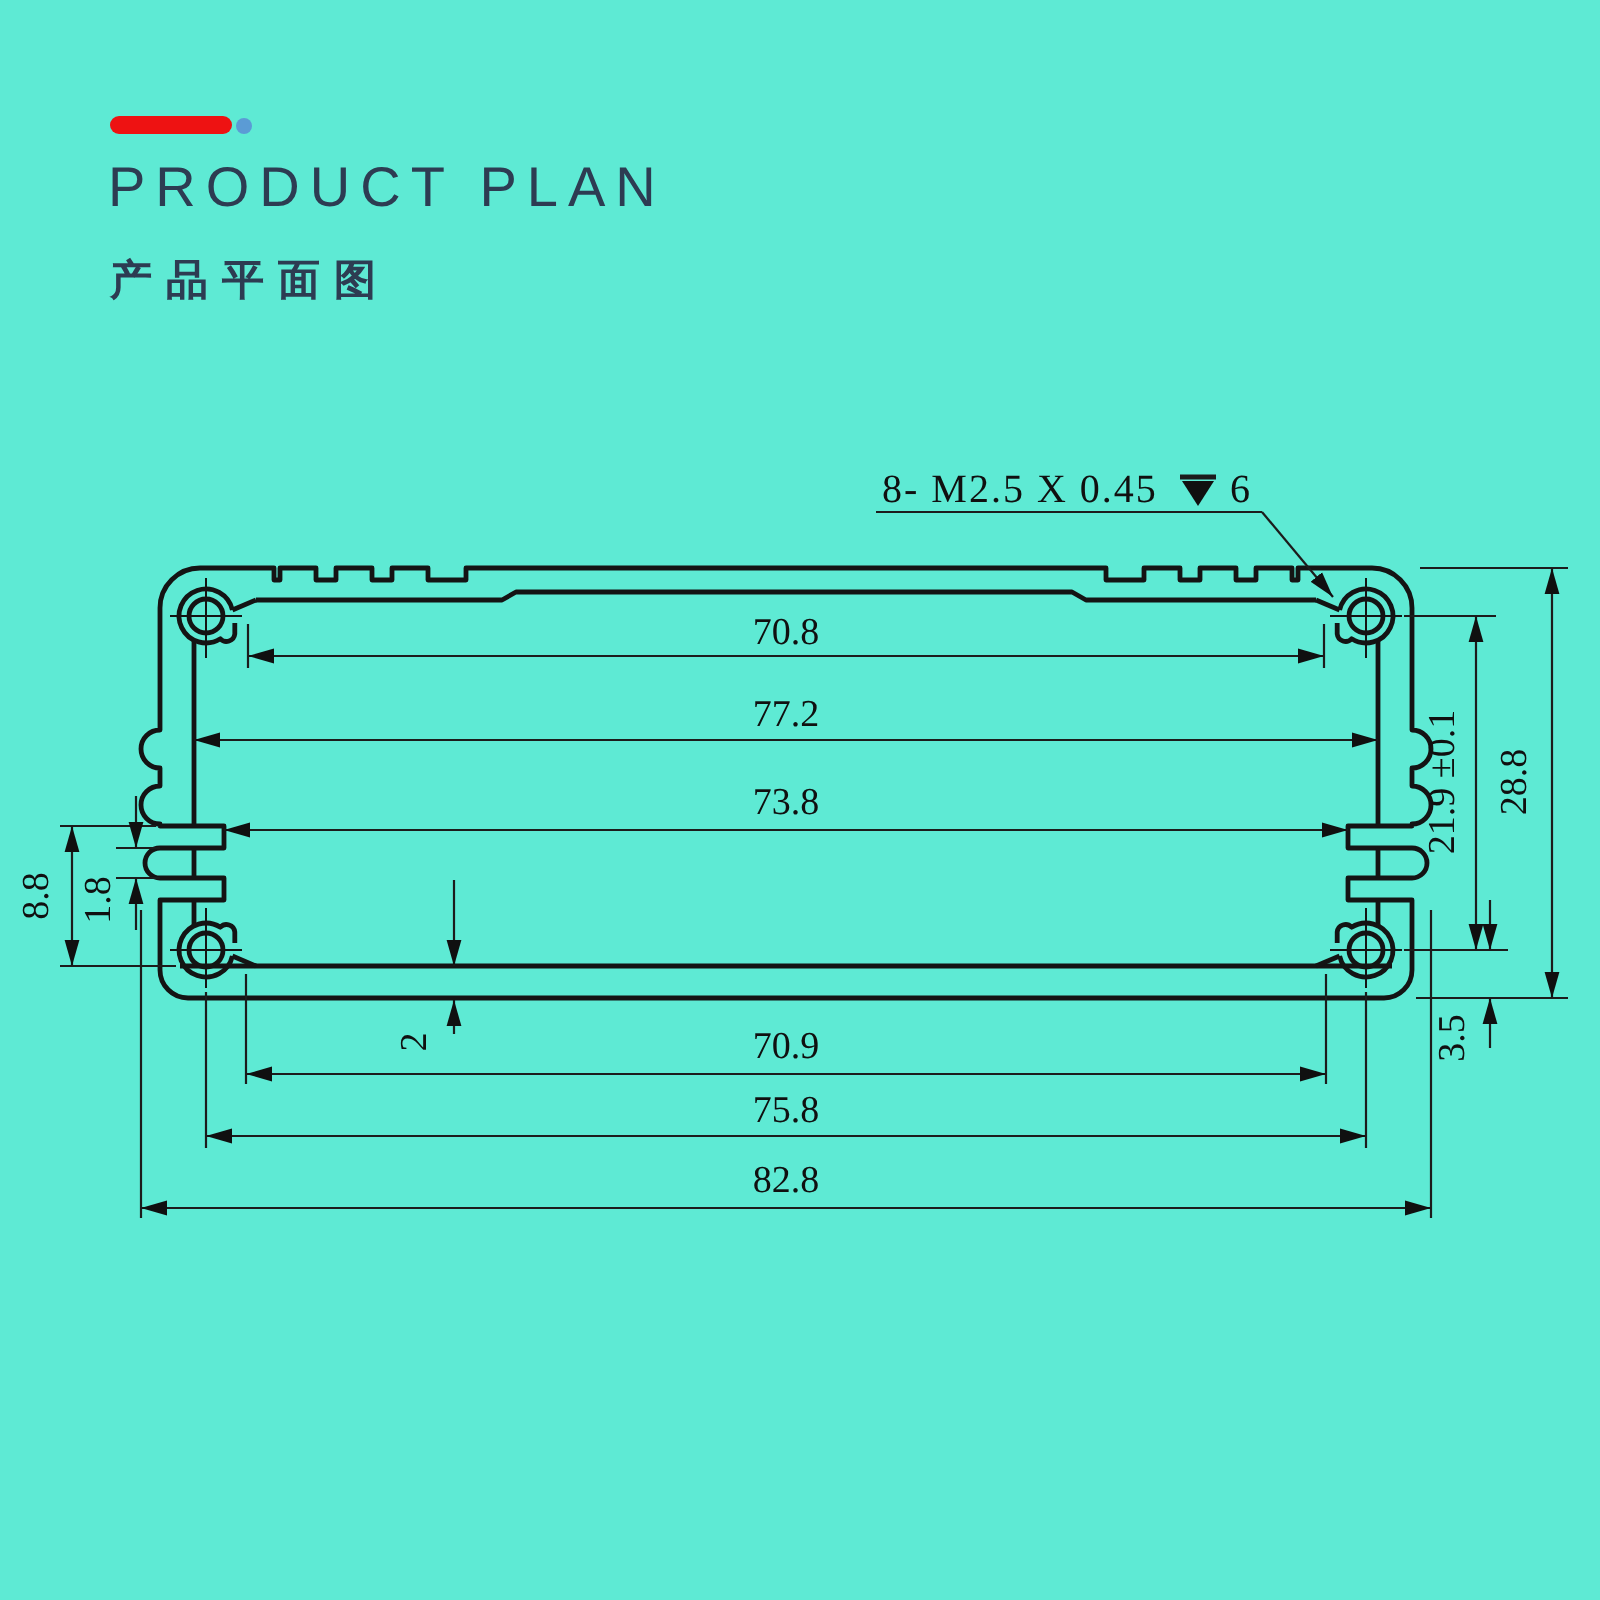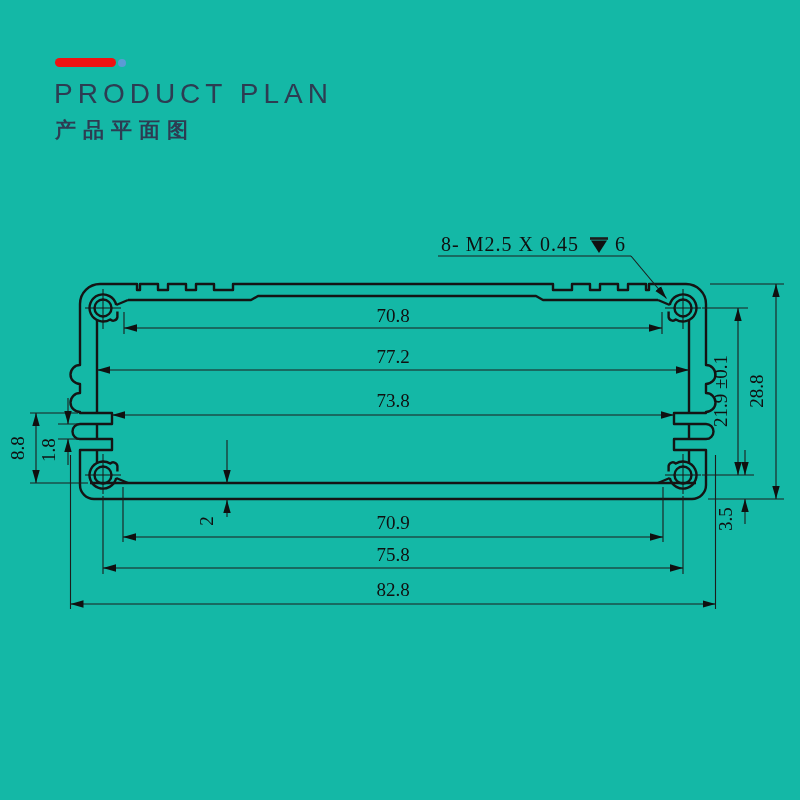--- a/index.html
+++ b/index.html
@@ -1,24 +1,24 @@
 <!DOCTYPE html>
 <html style="--accent_red: #ee1212; --accent_blue: #5b9bd5; --heading: #2d3c52; --line: #141414;"><head>
 <meta charset="utf-8">
 <style>
   html,body{margin:0;padding:0;background:#fff;}
-  .stage{position:relative;width:800px;height:800px;background:#14b8a6;overflow:hidden;
+  .stage{position:relative;width:800px;height:800px;background:#5eead4;overflow:hidden;
          font-family:"Liberation Sans",sans-serif;}
   .brand-bar{position:absolute;left:55px;top:58px;width:61px;height:9px;border-radius:5px;
              background:var(--accent_red,#ee1212);}
   .brand-dot{position:absolute;left:118px;top:59px;width:8px;height:8px;border-radius:50%;
              background:var(--accent_blue,#5b9bd5);}
   .title{position:absolute;left:54px;top:78px;font-size:28px;letter-spacing:5px;
          color:var(--heading,#2d3c52);font-weight:400;white-space:nowrap;}
-  .subtitle{position:absolute;left:55px;top:116px;font-size:21px;font-weight:700;
+  .subtitle{position:absolute;left:55px;top:126px;font-size:21px;font-weight:700;
             letter-spacing:7px;color:var(--heading,#2d3c52);white-space:nowrap;}
   svg.drawing{position:absolute;left:0;top:0;width:800px;height:800px;}
   .outline{stroke:var(--line,#141414);stroke-width:2.4;fill:none;stroke-linejoin:round;}
   .thin{stroke:var(--line,#141414);stroke-width:1;fill:none;}
   .dim{stroke:#1c1c1c;stroke-width:1.1;fill:none;}
   .dim-text{font-family:"Liberation Serif",serif;font-size:19px;fill:#101010;}
   .note-text{font-family:"Liberation Serif",serif;font-size:20px;fill:#101010;letter-spacing:1px;}
   .arrowfill{fill:#101010;}
 </style>
 </head>

